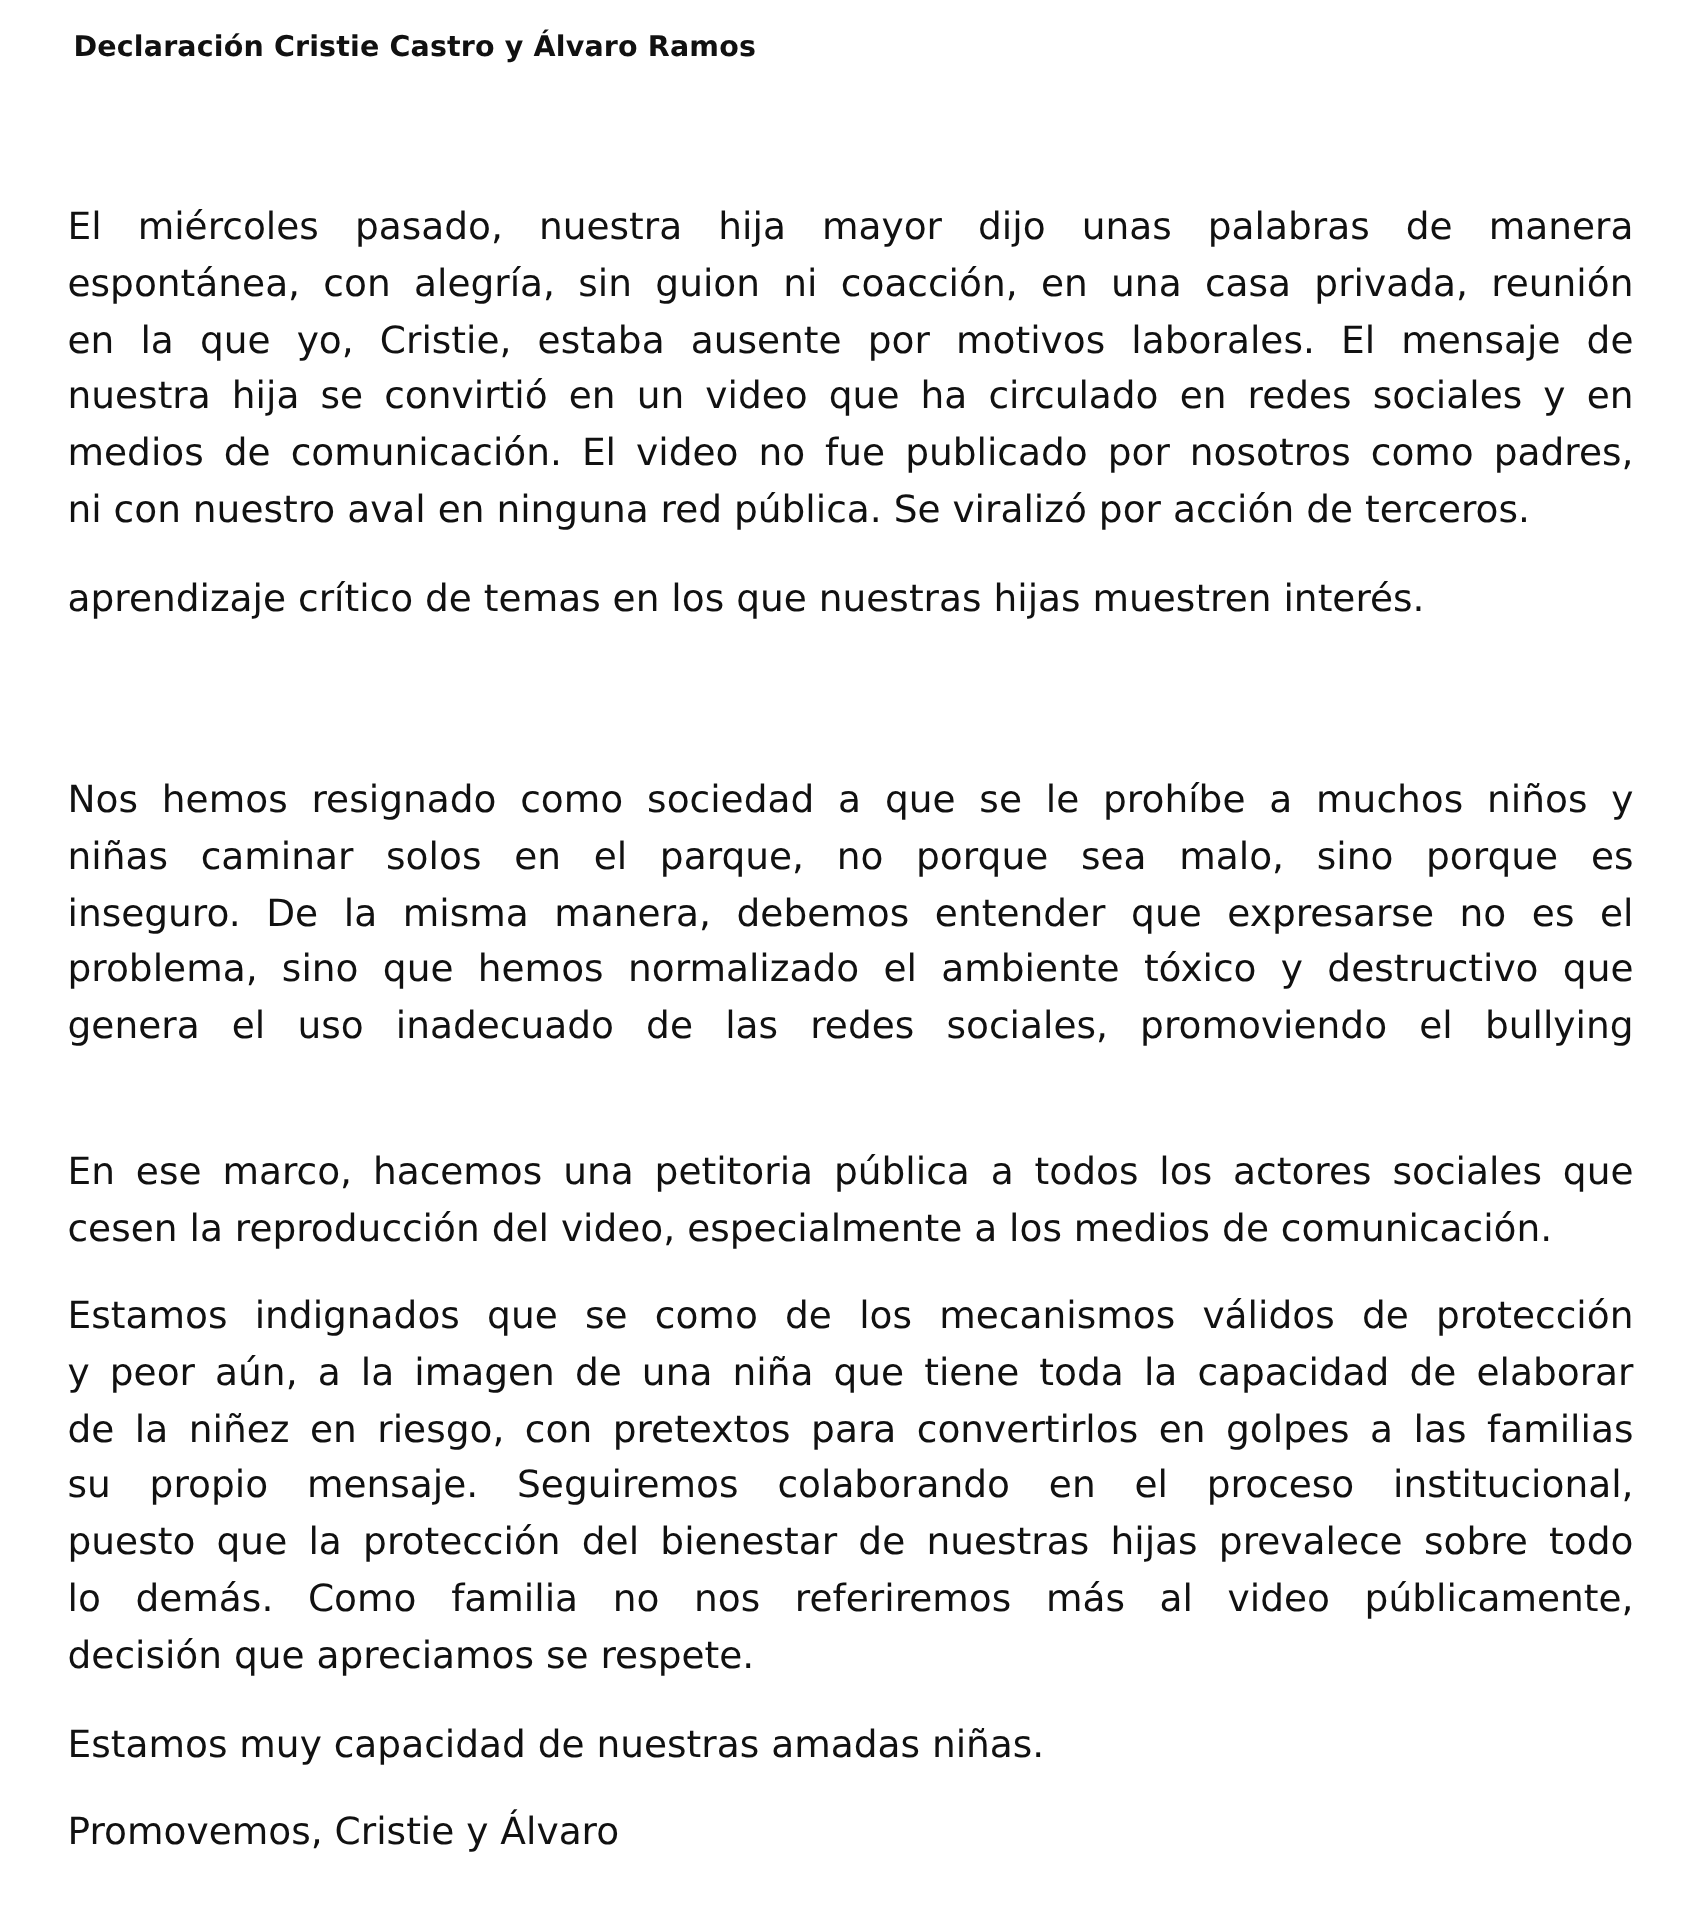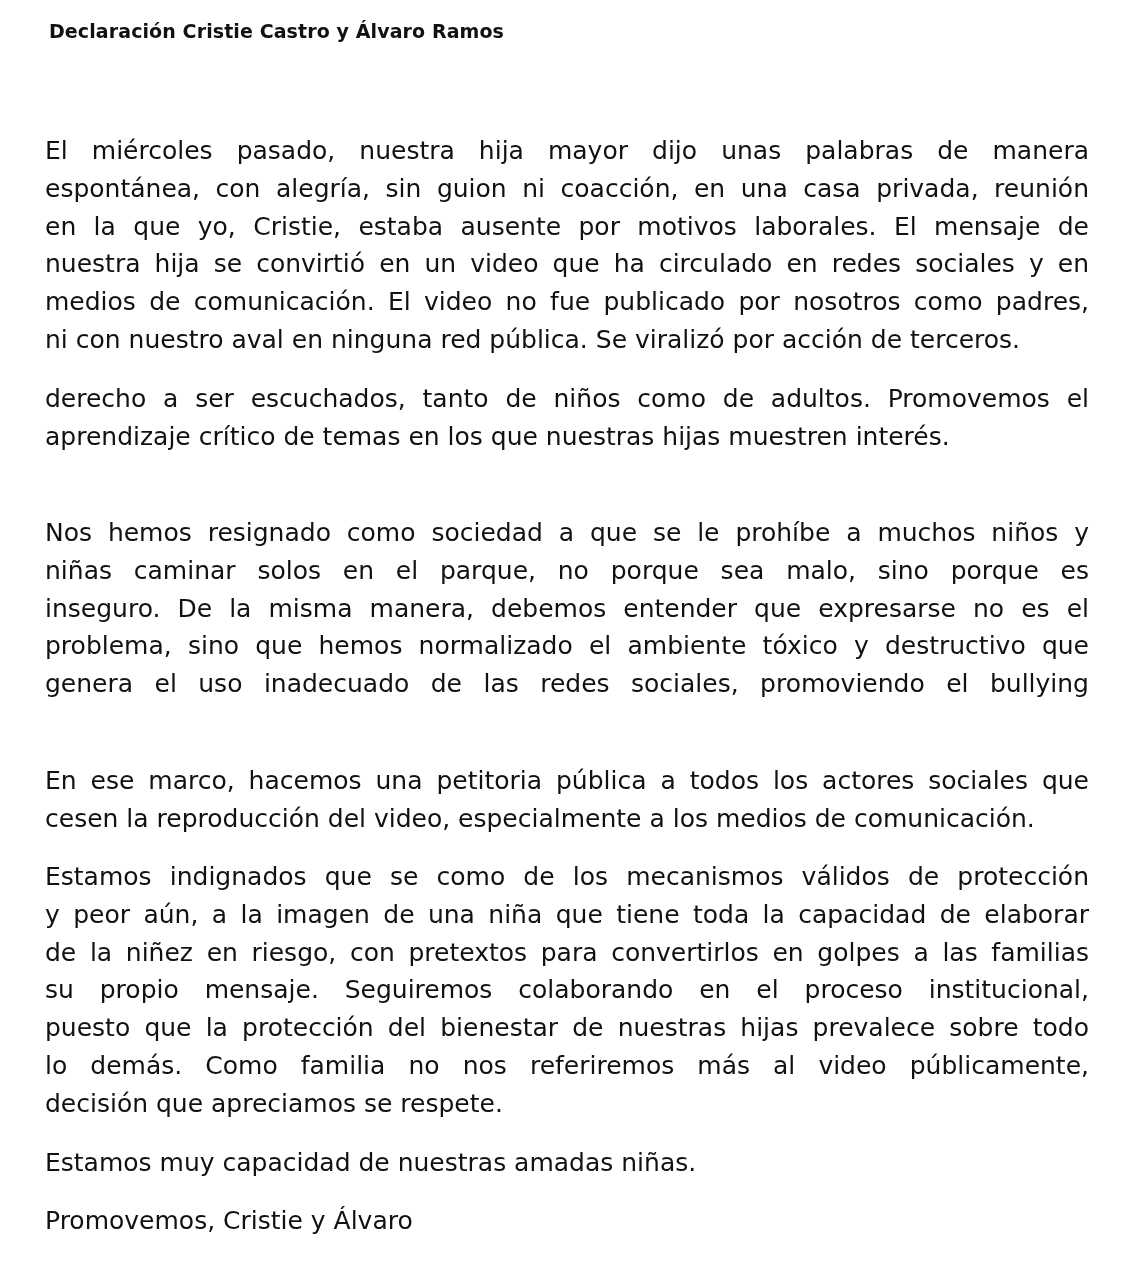--- a/index.html
+++ b/index.html
@@ -61,21 +61,20 @@
   <div class="para" style="top:132px;">
     <span class="line">El miércoles pasado, nuestra hija mayor dijo unas palabras de manera</span>
     <span class="line">espontánea, con alegría, sin guion ni coacción, en una casa privada, reunión</span>
     <span class="line">en la que yo, Cristie, estaba ausente por motivos laborales. El mensaje de</span>
     <span class="line">nuestra hija se convirtió en un video que ha circulado en redes sociales y en</span>
     <span class="line">medios de comunicación. El video no fue publicado por nosotros como padres,</span>
     <span class="line last">ni con nuestro aval en ninguna red pública. Se viralizó por acción de terceros.</span>
   </div>
 
   <div class="para" style="top:380px;">
-    <span class="line">derecho a ser escuchados, tanto de niños como de adultos. Promovemos el</span>
     <span class="line last">aprendizaje crítico de temas en los que nuestras hijas muestren interés.</span>
   </div>
 
   <div class="para" style="top:514px;">
     <span class="line">Nos hemos resignado como sociedad a que se le prohíbe a muchos niños y</span>
     <span class="line">niñas caminar  solos en el parque, no porque sea malo, sino porque es</span>
     <span class="line">inseguro. De la misma manera, debemos entender que expresarse no es el</span>
     <span class="line">problema, sino que hemos normalizado el ambiente tóxico y destructivo que</span>
     <span class="line">genera el uso inadecuado de las redes sociales, promoviendo el bullying</span>
   </div>

